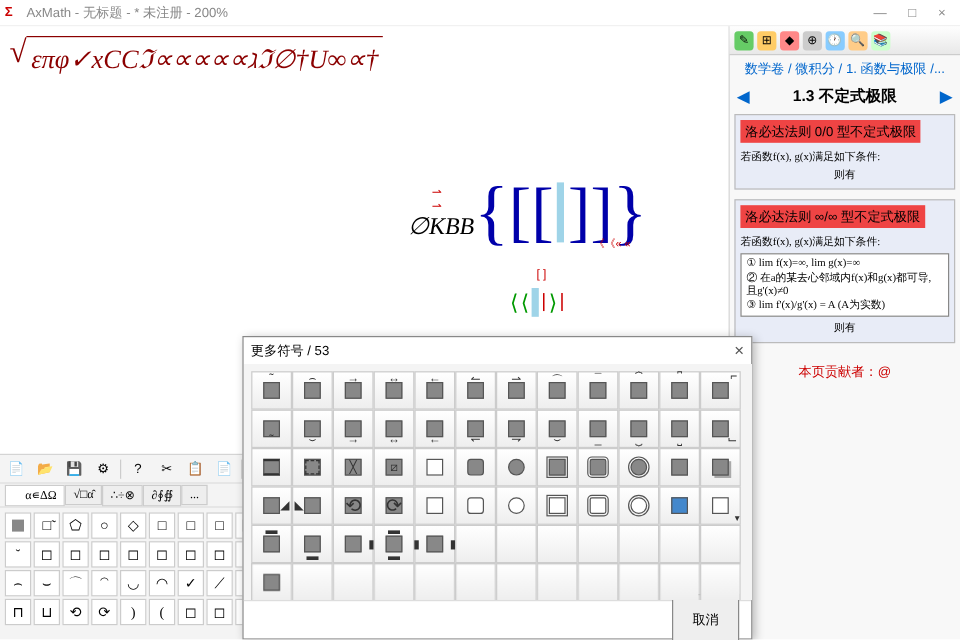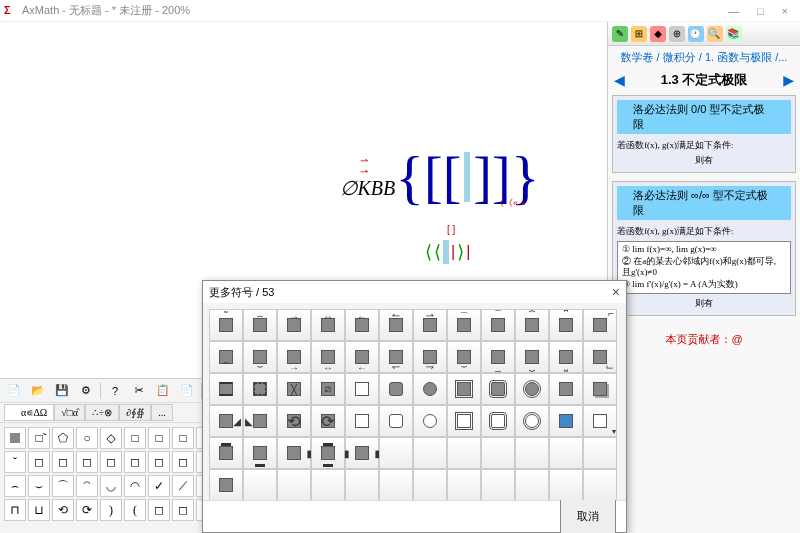--- a/index.html
+++ b/index.html
@@ -38,21 +38,21 @@
 .pcell { width: 22px; height: 22px; border: 1px solid #ccc; background: #fff; display: flex; align-items: center; justify-content: center; font-size: 12px; cursor: pointer; font-family: serif; }
 .pcell .inner { width: 10px; height: 10px; background: #888; }
 .right { width: 193px; background: #f8f8f8; border-left: 1px solid #ccc; display: flex; flex-direction: column; }
 .rtoolbar { height: 24px; background: linear-gradient(#fefefe,#e8e8e8); border-bottom: 1px solid #ccc; display: flex; align-items: center; padding: 0 4px; gap: 3px; }
 .ricon { width: 16px; height: 16px; border-radius: 3px; display: flex; align-items: center; justify-content: center; font-size: 10px; cursor: pointer; }
 .breadcrumb { text-align: center; color: #06c; font-size: 11px; padding: 4px; }
 .navsec { display: flex; align-items: center; justify-content: space-between; padding: 2px 6px; }
 .navsec .arrow { color: #06c; font-size: 14px; cursor: pointer; }
 .navsec .title { font-weight: bold; font-size: 13px; }
 .card { background: #e8ecf7; border: 1px solid #bbb; margin: 4px; padding: 4px; font-size: 10px; }
-.cardtitle { background: #7dd3fc; padding: 2px 16px; font-size: 11px; display: inline-block; }
+.cardtitle { background: #ef4444; padding: 2px 4px; font-size: 11px; display: inline-block; }
 .cardbody { margin-top: 4px; font-family: Liberation Serif, serif; }
 .cardbox { border: 1px solid #888; padding: 2px 4px; margin: 2px 0; background: #fff; font-size: 9px; line-height: 1.3; }
 .cardline { font-size: 9px; padding: 1px 0; }
 .contrib { text-align: center; color: #c00; font-size: 11px; margin-top: 12px; }
 .dialog { position: absolute; top: 280px; left: 202px; width: 425px; height: 253px; background: #fff; border: 1px solid #888; box-shadow: 2px 2px 8px rgba(0,0,0,0.3); display: flex; flex-direction: column; z-index: 100; }
 .dlgtitle { height: 22px; display: flex; align-items: center; justify-content: space-between; padding: 0 6px; font-size: 11px; }
 .dlgtitle .close { cursor: pointer; font-size: 14px; color: #555; }
 .dlggrid { flex: 1; padding: 6px; background: #f4f4f4; overflow: auto; }
 .dgrow { display: flex; gap: 0; }
 .dgcell { width: 34px; height: 32px; border: 1px solid #ccc; background: linear-gradient(#fff,#eee); display: flex; align-items: center; justify-content: center; cursor: pointer; position: relative; }
@@ -70,20 +70,21 @@
   <div class="winbtns">
     <span>—</span>
     <span>□</span>
     <span>×</span>
   </div>
 </div>
 
 <div class="main">
   <div class="left">
     <div class="canvas">
+      <div class="formula1">επφ✓xCCℑ∝∝∝∝∝ℷℑ∅†U∞∝†</div>
       <div class="formula2">
         <span class="txt">
           <span>∅</span><span style="position:relative;display:inline-block"><span class="arrow">⇀<br>⇀</span><span>K</span></span><span>BB</span>
         </span>
         <div class="brackets">
           <span class="brace">{</span>
           <span class="bracket">[</span>
           <span class="bracket">[</span>
           <div class="bar"></div>
           <span class="bracket">]</span>

